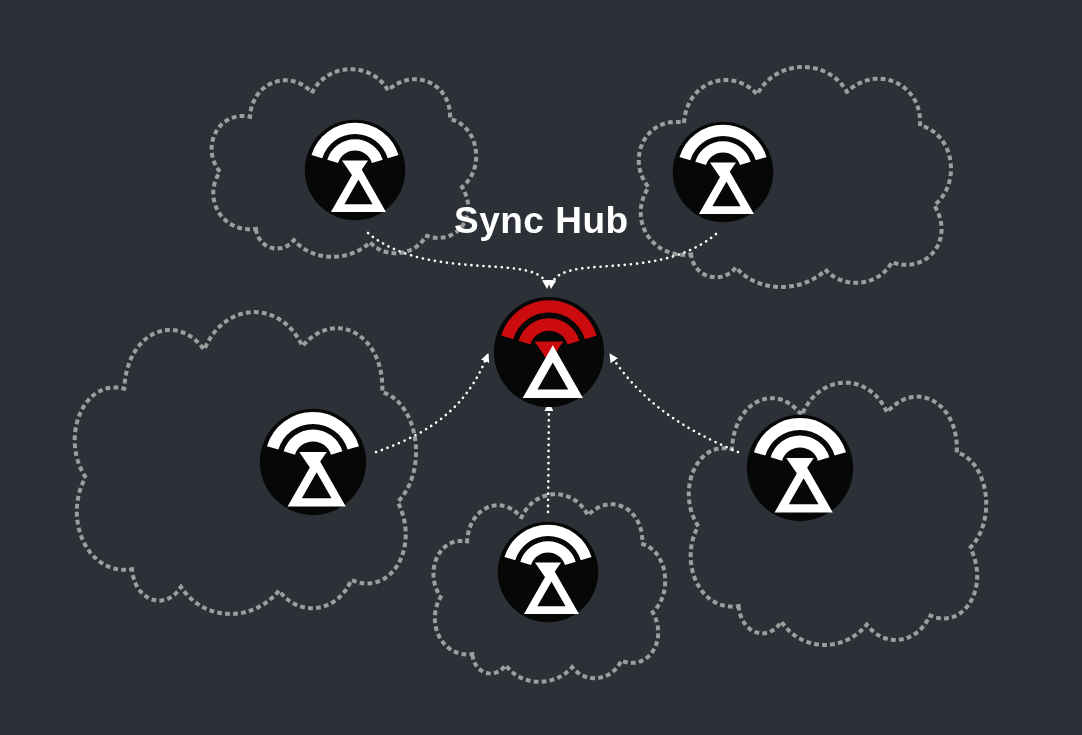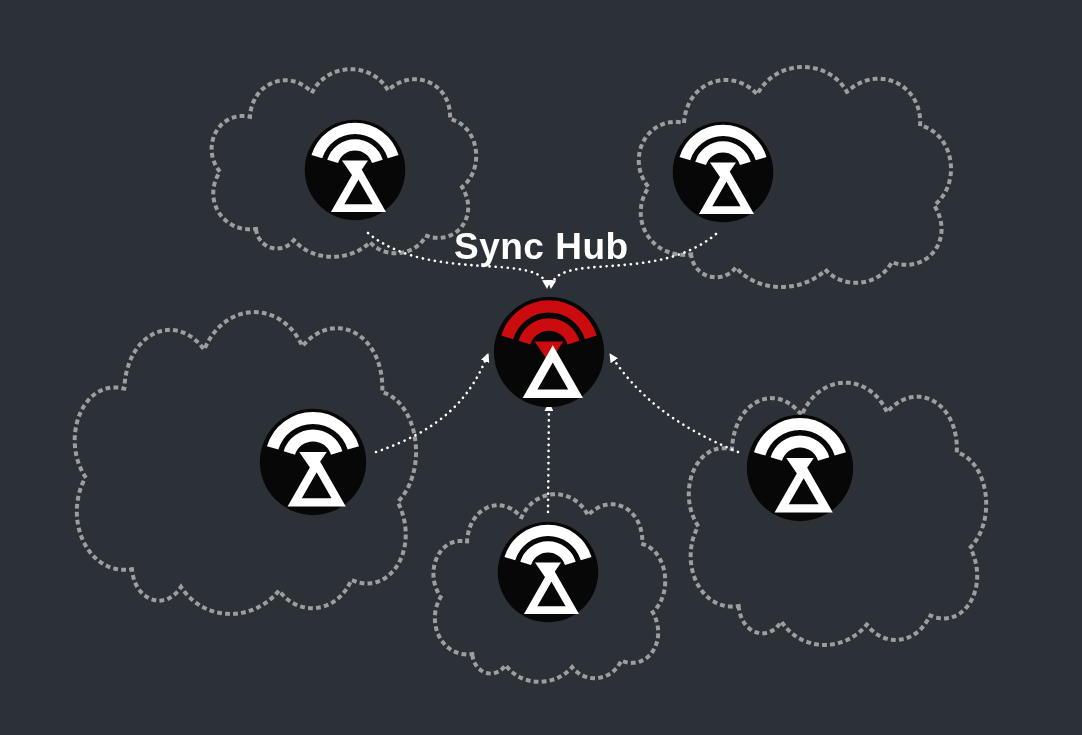--- a/index.html
+++ b/index.html
@@ -47,21 +47,20 @@
     left: 454px;
     top: 200px;
     width: 200px;
     color: var(--label, #ffffff);
     font-size: 37px;
     font-weight: 700;
     letter-spacing: 0.5px;
     text-align: left;
     white-space: nowrap;
     user-select: none;
-    margin-top: 26px;
   }
 </style>
 </head>
 <body>
 
 <div class="stage">
 
   <svg class="canvas" viewBox="0 0 1082 735" aria-hidden="true">
     <defs>
 

